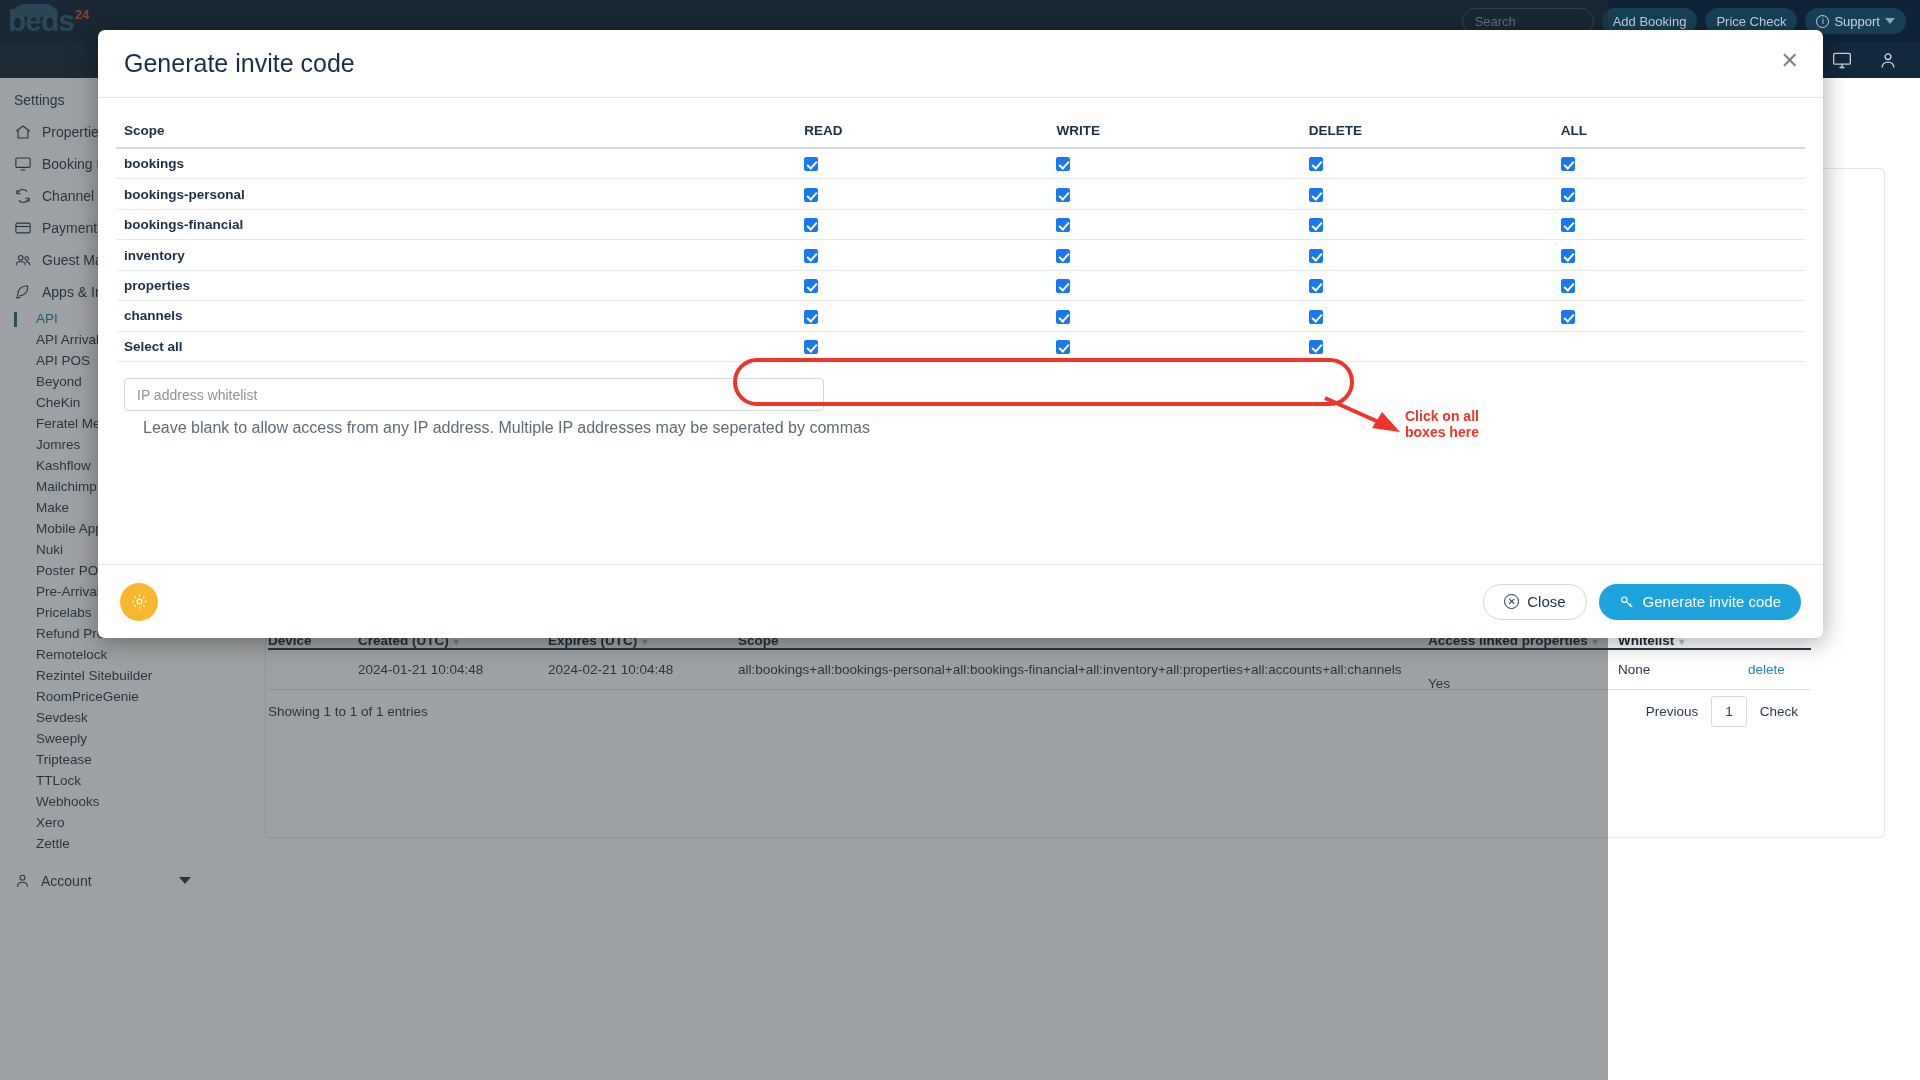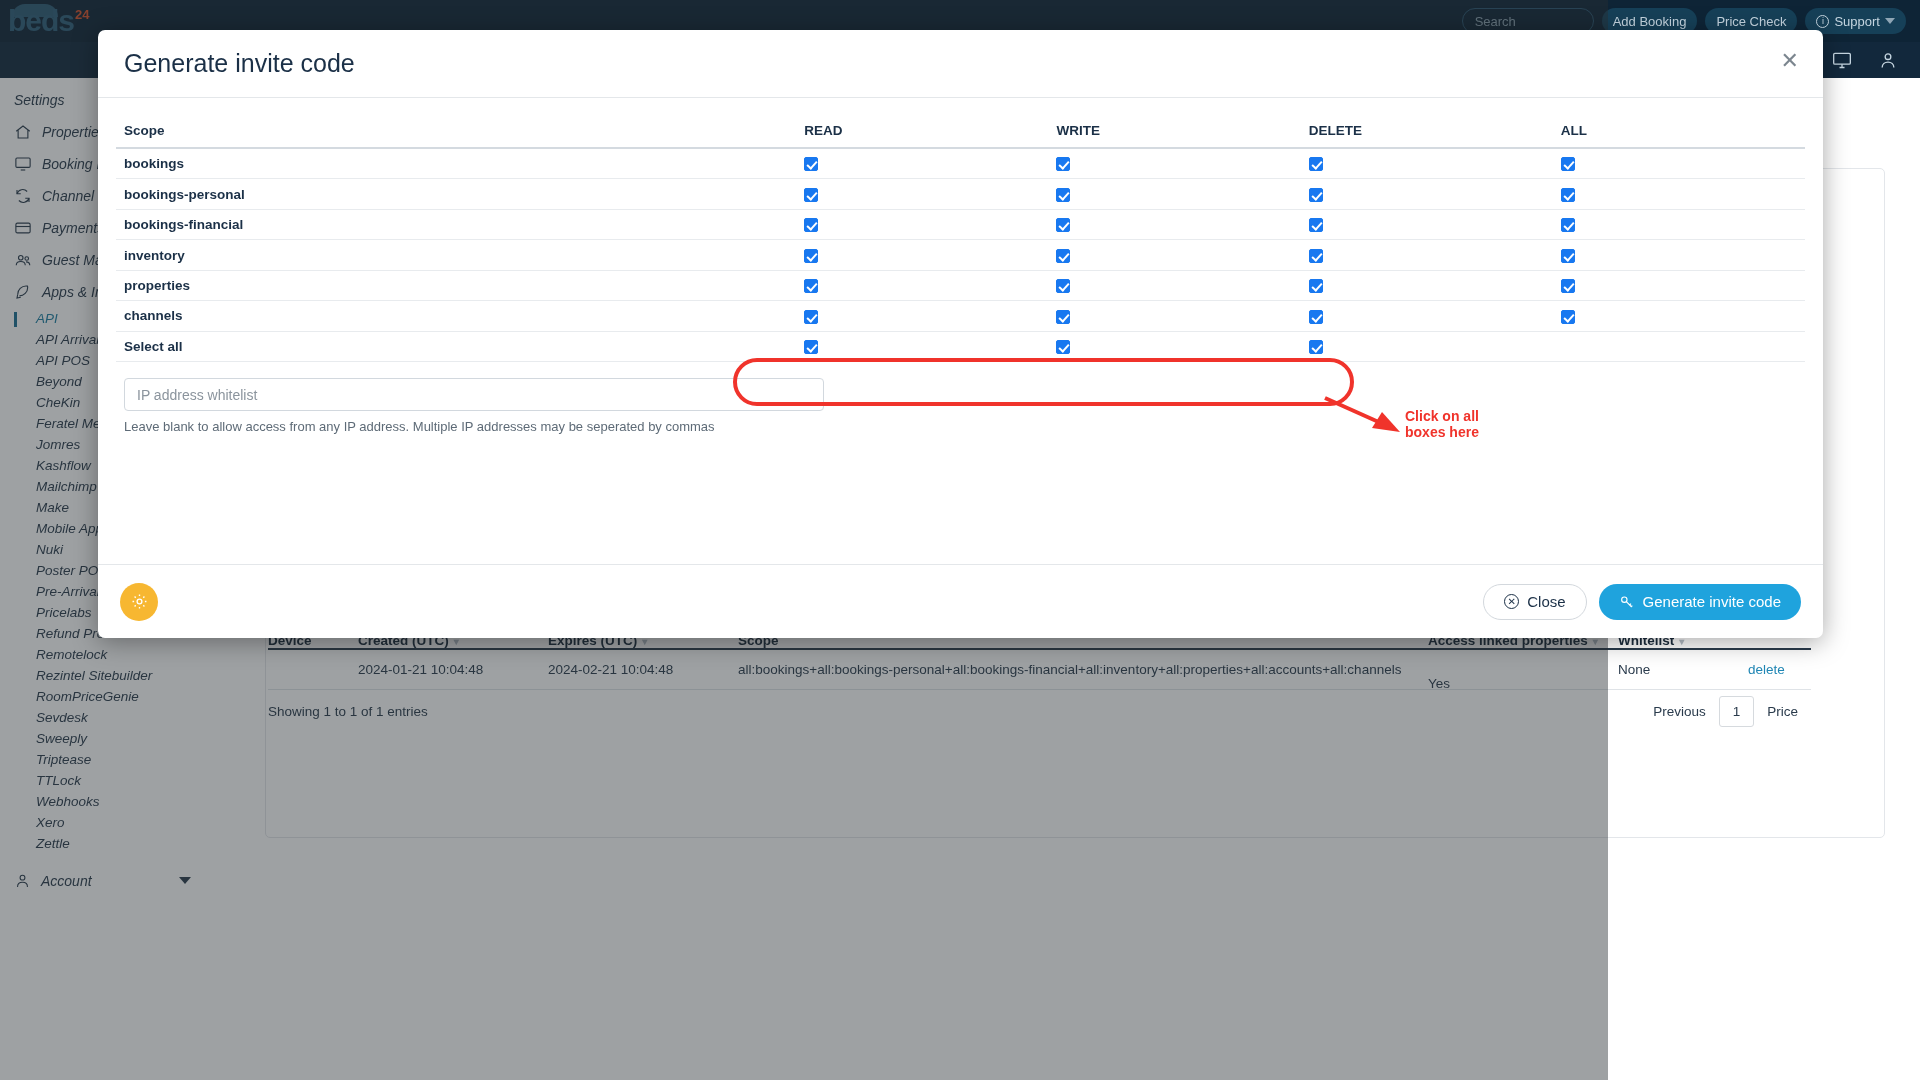--- a/index.html
+++ b/index.html
@@ -51,21 +51,21 @@
   .secondbar {
     position: absolute; top: 42px; left: 0; width: 1920px; height: 36px;
     background: #12283c; display: flex; align-items: center; justify-content: flex-end;
     gap: 26px; padding-right: 22px;
   }
   .dev-icon { width: 20px; height: 20px; }
 
   
   .sidebar {
     position: absolute; top: 78px; left: 0; width: 250px; height: 1002px;
-    background: #ffffff; padding-top: 10px; font-size: 14px; color: #2a3b4c; font-style: italic;
+    background: #ffffff; padding-top: 10px; font-size: 14px; color: #2a3b4c;
   }
   .side-title { padding: 4px 16px 8px 14px; font-size: 14px; color: #2a3b4c; }
   .side-main {
     display: flex; align-items: center; gap: 10px; padding: 7px 14px;
     font-size: 14px; color: #2a3b4c;
   }
   .side-main svg { flex: 0 0 18px; }
   .side-sub {
     padding: 3px 14px 3px 36px; font-size: 13.5px; color: #2a3b4c;
   }
@@ -188,21 +188,21 @@
   .linked-row {
     display: flex; align-items: center; gap: 9px; padding: 16px 8px 16px 8px;
     font-size: 13.5px; color: #1b3047; border-bottom: 1px solid #e8ebee;
   }
   .ip-area { padding: 16px 8px 0 8px; }
   .ip-input {
     width: 700px; height: 33px; border: 1px solid #d2d8de; border-radius: 4px;
     background: #fff; display: flex; align-items: center; padding: 0 12px;
     font-size: 14px; color: #8b949d;
   }
-  .ip-help { font-size: 13px; color: #5e6b77; margin-top: 8px; }
+  .ip-help { font-size: 16px; color: #5e6b77; margin-top: 8px; margin-left: 19px; }
 
   .modal-foot {
     height: 74px; border-top: 1px solid #e4e7ea;
     display: flex; align-items: center; padding: 0 22px; position: relative;
   }
   .gear-fab {
     width: 38px; height: 38px; border-radius: 50%; background: #f7b731;
     display: flex; align-items: center; justify-content: center;
   }
   .foot-right { margin-left: auto; display: flex; align-items: center; gap: 12px; }
@@ -396,21 +396,21 @@
         <div class="c-scope">all:bookings+all:bookings-personal+all:bookings-financial+all:inventory+all:properties+all:accounts+all:channels</div>
         <div class="c-linked">Yes</div>
         <div class="c-white">None</div>
         <div class="c-del">delete</div>
       </div>
       <div class="bgt-foot">
         <div>Showing 1 to 1 of 1 entries</div>
         <div class="pager">
           <div class="pg">Previous</div>
           <div class="pg box">1</div>
-          <div class="pg">Price</div>
+          <div class="pg">Check</div>
         </div>
       </div>
     </div>
   </div>
 
   <div class="overlay"></div>
 
   <div class="modal">
     <div class="modal-head">
       <div class="modal-title">Generate invite code</div>

